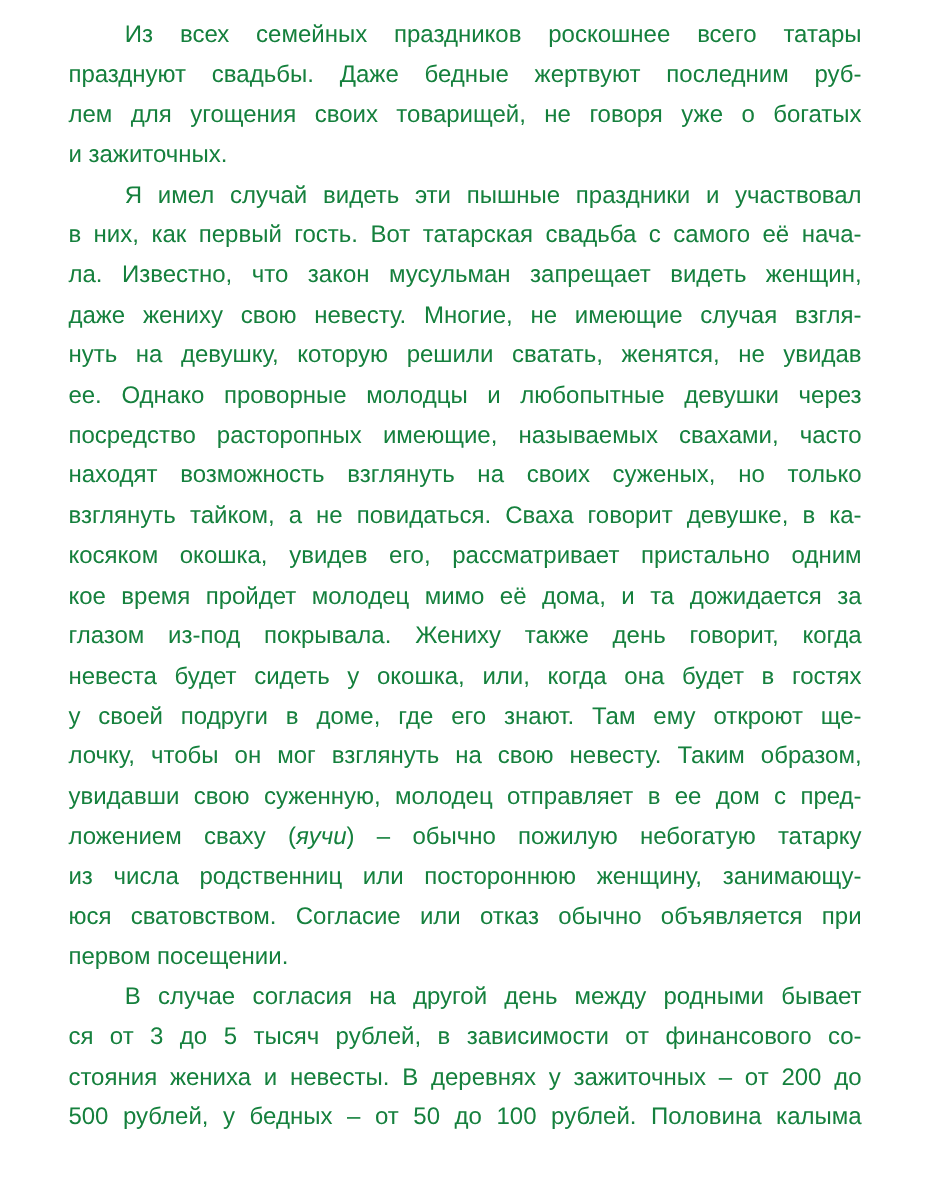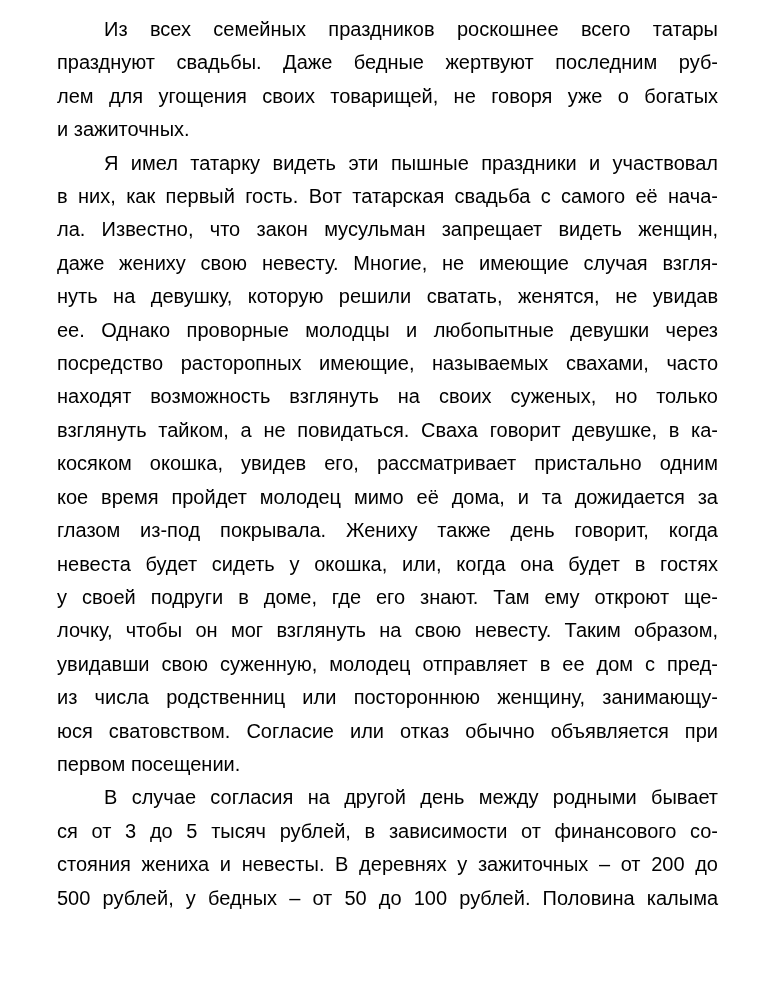--- a/index.html
+++ b/index.html
@@ -6,21 +6,21 @@
     margin: 0;
     padding: 0;
     background: #ffffff;
   }
   .page {
     width: 775px;
     height: 1000px;
     box-sizing: border-box;
     padding: 13px 57px 0 57px;
     background: #ffffff;
-    color: #000000;
+    color: #15803d;
     font-family: "Liberation Sans", "DejaVu Sans", sans-serif;
     font-size: 20px;
     line-height: 33.4px;
     overflow: hidden;
   }
   .para { margin: 0; }
   .ln {
     text-align: justify;
     text-align-last: left;
   }
@@ -38,36 +38,37 @@
 <div class="page">
 
   <div class="para">
     <div class="ln j ind">Из всех семейных праздников роскошнее всего татары</div>
     <div class="ln j">празднуют свадьбы. Даже бедные жертвуют последним руб-</div>
     <div class="ln j">лем для угощения своих товарищей, не говоря уже о богатых</div>
     <div class="ln">и зажиточных.</div>
   </div>
 
   <div class="para">
-    <div class="ln j ind">Я имел татарку видеть эти пышные праздники и участвовал</div>
+    <div class="ln j ind">Я имел случай видеть эти пышные праздники и участвовал</div>
     <div class="ln j">в них, как первый гость. Вот татарская свадьба с самого её нача-</div>
     <div class="ln j">ла. Известно, что закон мусульман запрещает видеть женщин,</div>
     <div class="ln j">даже жениху свою невесту. Многие, не имеющие случая взгля-</div>
     <div class="ln j">нуть на девушку, которую решили сватать, женятся, не увидав</div>
     <div class="ln j">ее. Однако проворные молодцы и любопытные девушки через</div>
     <div class="ln j">посредство расторопных имеющие, называемых свахами, часто</div>
     <div class="ln j">находят возможность взглянуть на своих суженых, но только</div>
     <div class="ln j">взглянуть тайком, а не повидаться. Сваха говорит девушке, в ка-</div>
     <div class="ln j">косяком окошка, увидев его, рассматривает пристально одним</div>
     <div class="ln j">кое время пройдет молодец мимо её дома, и та дожидается за</div>
     <div class="ln j">глазом из-под покрывала. Жениху также день говорит, когда</div>
     <div class="ln j">невеста будет сидеть у окошка, или, когда она будет в гостях</div>
     <div class="ln j">у своей подруги в доме, где его знают. Там ему откроют ще-</div>
     <div class="ln j">лочку, чтобы он мог взглянуть на свою невесту. Таким образом,</div>
     <div class="ln j">увидавши свою суженную, молодец отправляет в ее дом с пред-</div>
+    <div class="ln j"><span>ложением сваху (</span><em>яучи</em><span>) – обычно пожилую небогатую татарку</span></div>
     <div class="ln j">из числа родственниц или постороннюю женщину, занимающу-</div>
     <div class="ln j">юся сватовством. Согласие или отказ обычно объявляется при</div>
     <div class="ln">первом посещении.</div>
   </div>
 
   <div class="para">
     <div class="ln j ind">В случае согласия на другой день между родными бывает</div>
     <div class="ln j">ся от 3 до 5 тысяч рублей, в зависимости от финансового со-</div>
     <div class="ln j">стояния жениха и невесты. В деревнях у зажиточных – от 200 до</div>
     <div class="ln j">500 рублей, у бедных – от 50 до 100 рублей. Половина калыма</div>

